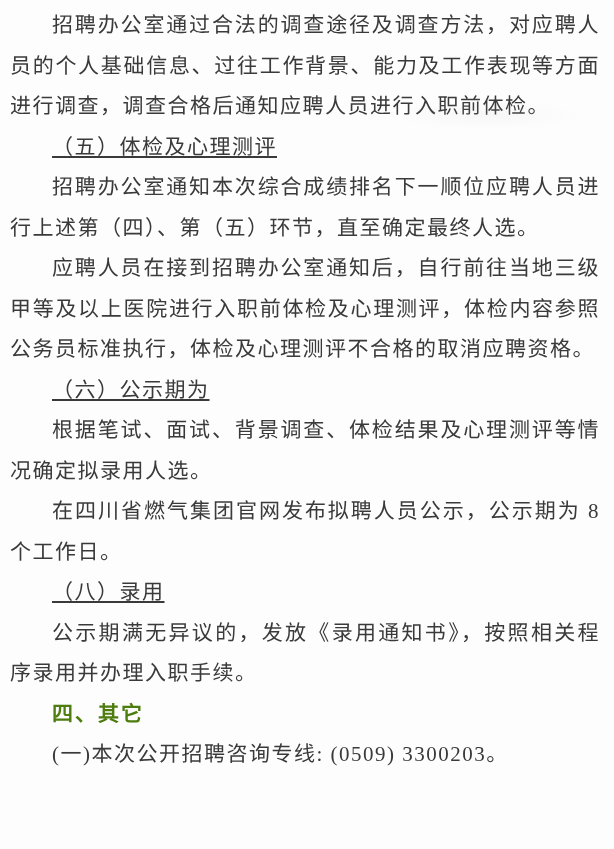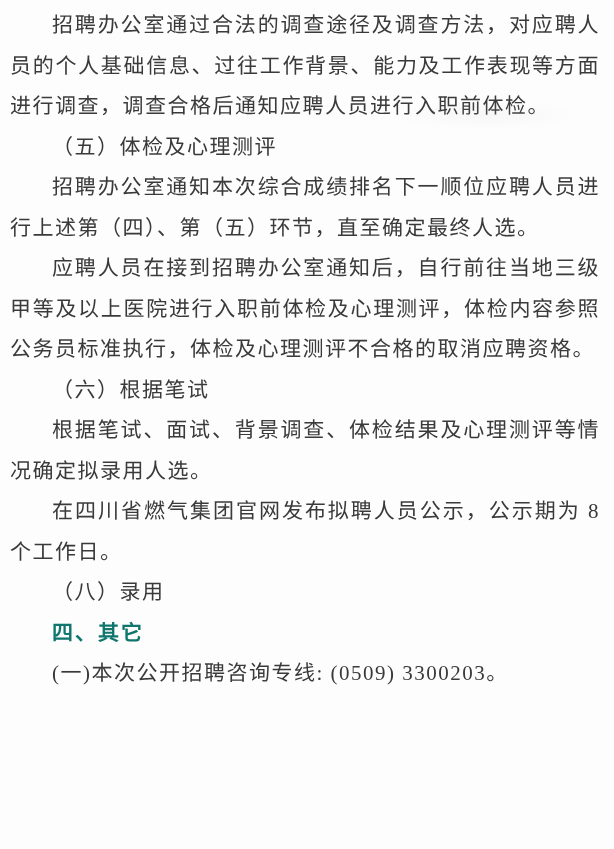--- a/index.html
+++ b/index.html
@@ -23,25 +23,26 @@
     letter-spacing: 1.5px;
   }
   .page p {
     margin: 0;
     text-indent: 2em;
     text-align: justify;
     text-justify: inter-ideograph;
   }
   .page p.subheading {
     text-align: left;
+    text-decoration: underline;
   }
   .page p.heading {
     font-family: "Liberation Sans", "DejaVu Sans", sans-serif;
     font-weight: bold;
-    color: #0f766e;
+    color: #4d7c0f;
     text-align: left;
     letter-spacing: 2px;
   }
   
   .scan-artifact {
     position: absolute;
     top: 100px;
     left: 390px;
     width: 190px;
     height: 30px;
@@ -52,19 +53,20 @@
 </head>
 <body>
 
 <div class="page">
   <div class="scan-artifact"></div>
 
   <p class="body">招聘办公室通过合法的调查途径及调查方法，对应聘人员的个人基础信息、过往工作背景、能力及工作表现等方面进行调查，调查合格后通知应聘人员进行入职前体检。</p>
   <p class="subheading">（五）体检及心理测评</p>
   <p class="body">招聘办公室通知本次综合成绩排名下一顺位应聘人员进行上述第（四）、第（五）环节，直至确定最终人选。</p>
   <p class="body">应聘人员在接到招聘办公室通知后，自行前往当地三级甲等及以上医院进行入职前体检及心理测评，体检内容参照公务员标准执行，体检及心理测评不合格的取消应聘资格。</p>
-  <p class="subheading">（六）根据笔试</p>
+  <p class="subheading">（六）公示期为</p>
   <p class="body">根据笔试、面试、背景调查、体检结果及心理测评等情况确定拟录用人选。</p>
   <p class="body">在四川省燃气集团官网发布拟聘人员公示，公示期为 8 个工作日。</p>
   <p class="subheading">（八）录用</p>
+  <p class="body">公示期满无异议的，发放《录用通知书》，按照相关程序录用并办理入职手续。</p>
   <p class="heading">四、其它</p>
   <p class="body">(一)本次公开招聘咨询专线: (0509) 3300203。</p>
 </div>
 
 </body></html>

